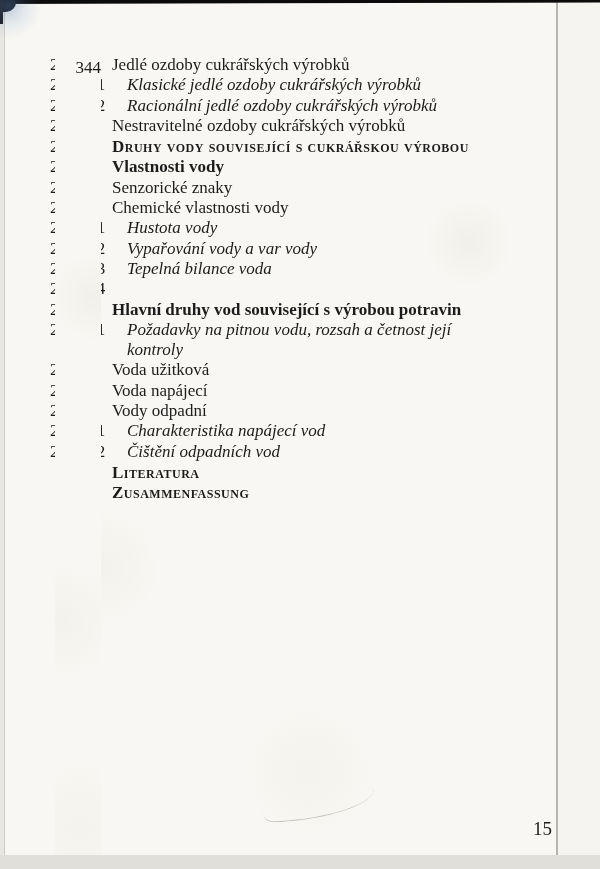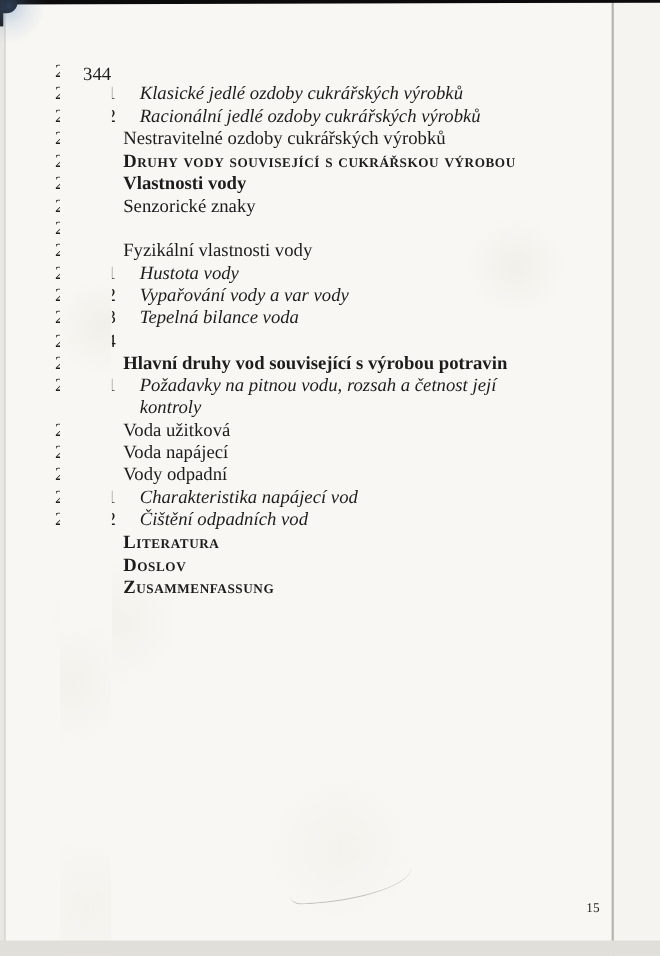--- a/index.html
+++ b/index.html
@@ -122,33 +122,34 @@
     letter-spacing: 0.5px;
   }
   .row.wrap .title {
     white-space: normal;
     max-width: 350px;
   }
   .page-number {
     position: absolute;
     left: 528px; top: 815px;
     width: 30px;
-    font-size: 12px;
+    font-size: 19px;
     color: #1c1c1c;
     text-align: left;
   }
 </style>
 </head>
 <body>
 
 <div class="scan-root">
   <div class="page">
     <div class="toc-list">
   <div class="row style-normal">
     <span class="num">21.2.1</span>
+    <span class="title">Jedlé ozdoby cukrářských výrobků</span>
     <span class="page">316</span>
   </div>
 
   <div class="row style-italic">
     <span class="num">21.2.1.1</span>
     <span class="title">Klasické jedlé ozdoby cukrářských výrobků</span>
     <span class="page">316</span>
   </div>
 
   <div class="row style-italic">
@@ -177,28 +178,24 @@
   </div>
 
   <div class="row style-normal">
     <span class="num">22.2.1</span>
     <span class="title">Senzorické znaky</span>
     <span class="page">324</span>
   </div>
 
   <div class="row style-normal">
     <span class="num">22.2.2</span>
+    <span class="title">Chemické vlastnosti vody</span>
     <span class="page">324</span>
   </div>
 
-  <div class="row style-normal">
-    <span class="num">22.2.3</span>
-    <span class="title">Fyzikální vlastnosti vody</span>
-    <span class="page">326</span>
-  </div>
 
   <div class="row style-italic">
     <span class="num">22.2.3.1</span>
     <span class="title">Hustota vody</span>
     <span class="page">326</span>
   </div>
 
   <div class="row style-italic">
     <span class="num">22.2.3.2</span>
     <span class="title">Vypařování vody a var vody</span>
@@ -258,25 +255,20 @@
     <span class="title">Čištění odpadních vod</span>
     <span class="page">339</span>
   </div>
 
   <div class="row style-smallcaps gap">
     <span class="num"></span>
     <span class="title">Literatura</span>
     <span class="page">341</span>
   </div>
 
-  <div class="row style-smallcaps">
-    <span class="num"></span>
-    <span class="title">Doslov</span>
-    <span class="page">342</span>
-  </div>
 
   <div class="row style-smallcaps">
     <span class="num"></span>
     <span class="title">Zusammenfassung</span>
     <span class="page">344</span>
   </div>
 </div>
     <div class="page-number">15</div>
     <div class="crease-mark"></div>
   </div>

